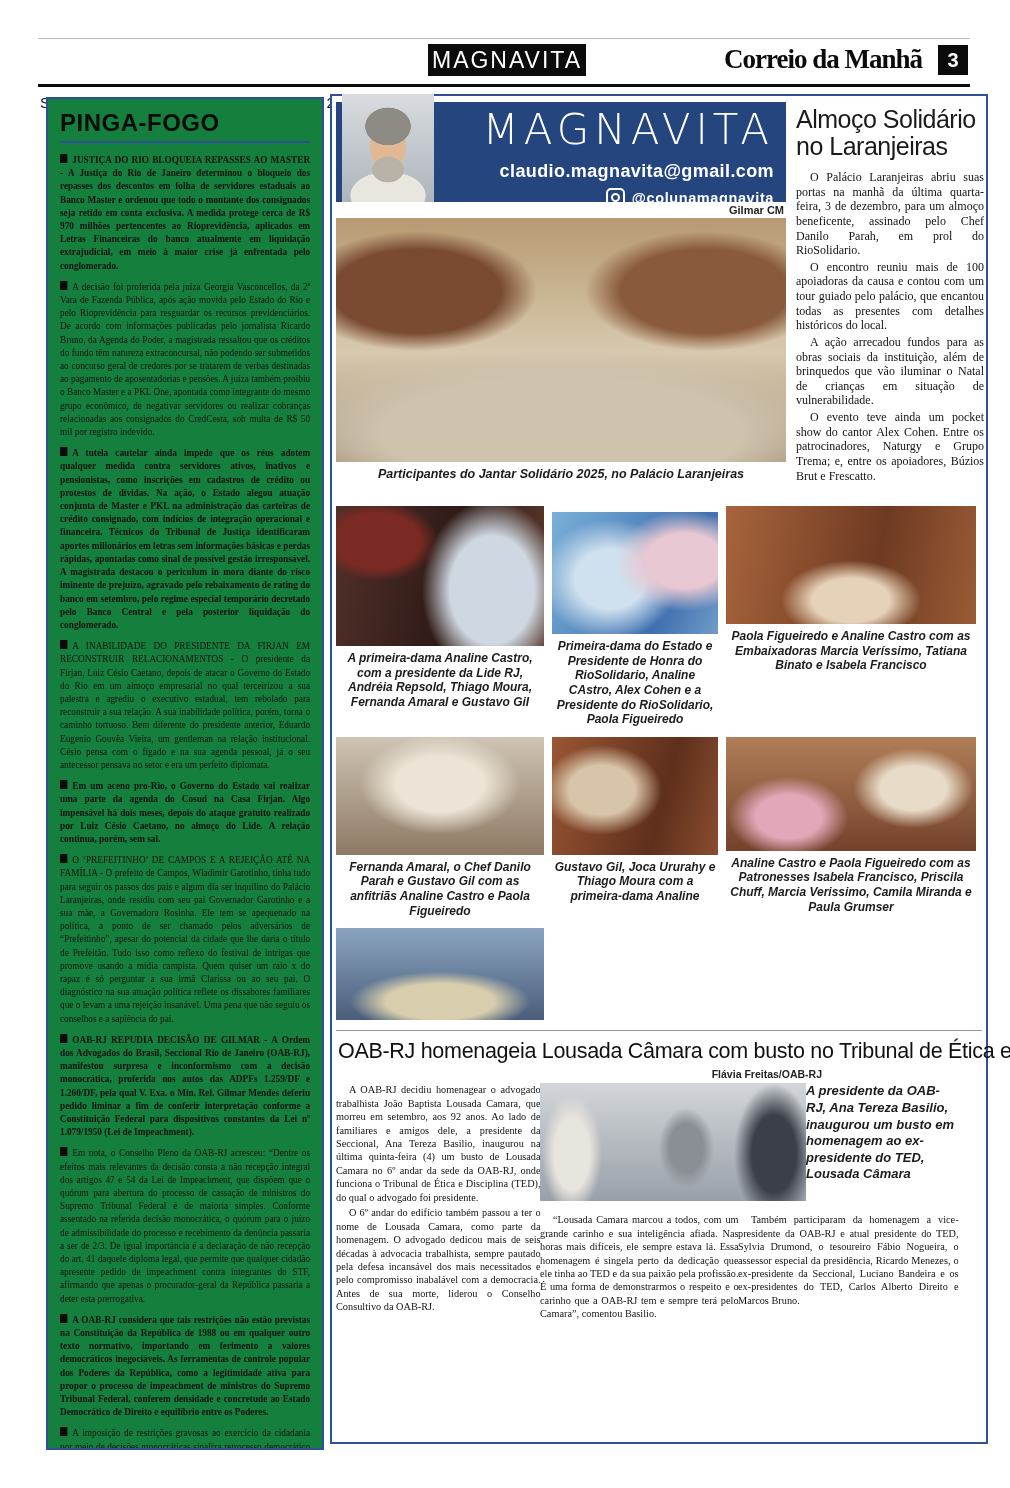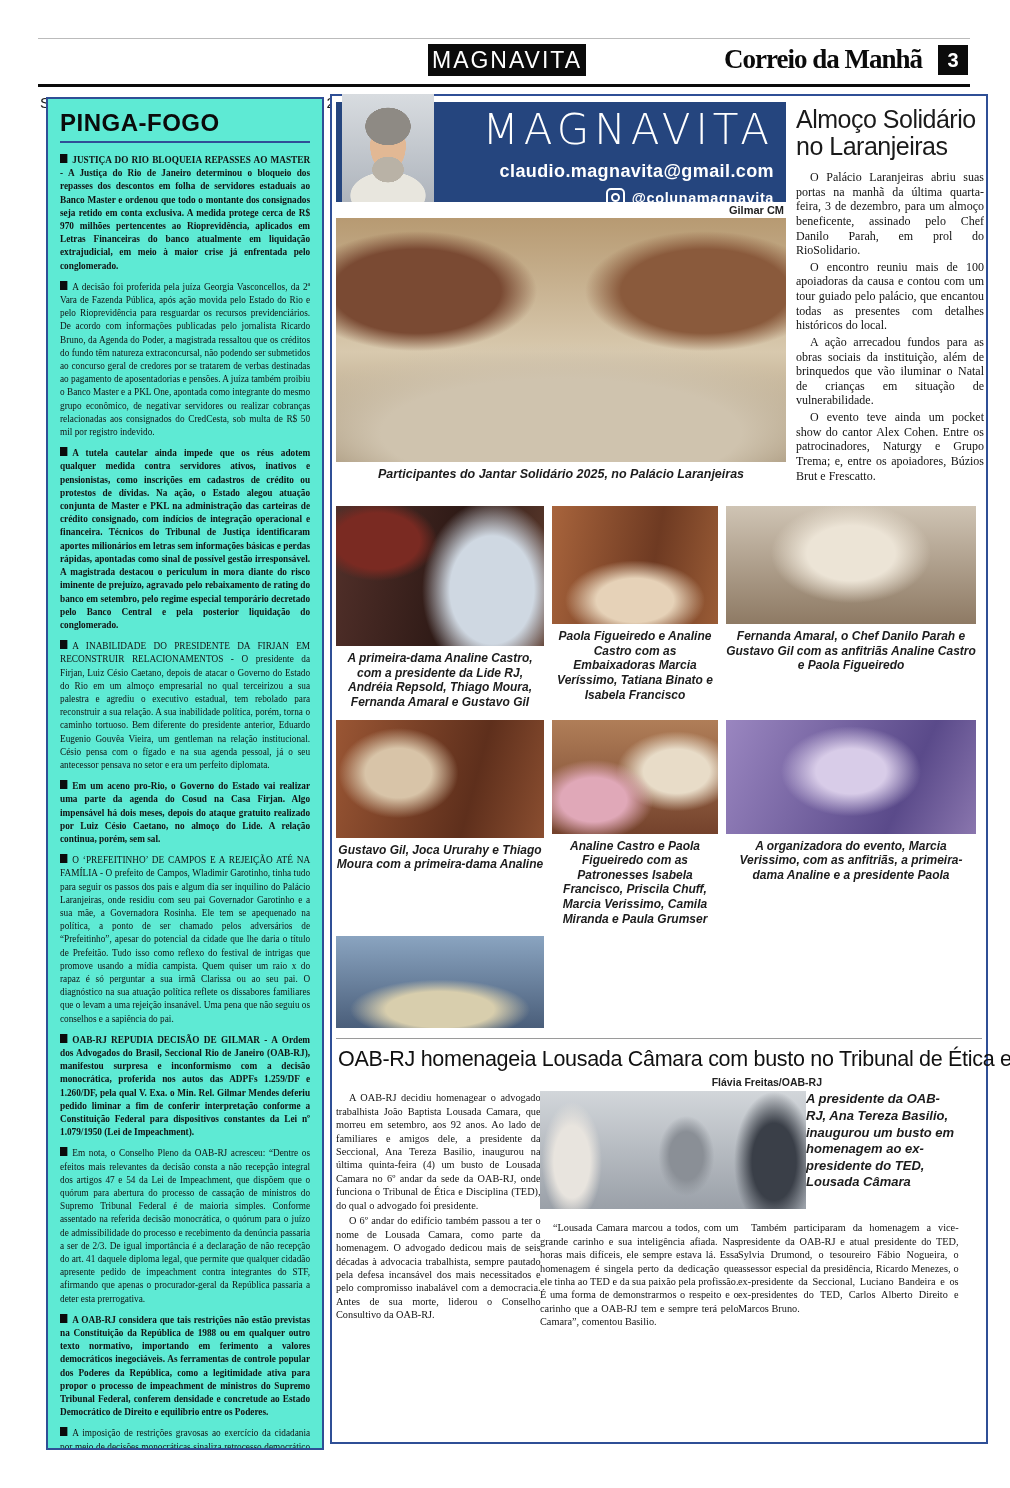--- a/index.html
+++ b/index.html
@@ -7,21 +7,21 @@
   .page{position:absolute;inset:0;background:#ffffff;}
   
   .hairline-top{position:absolute;left:38px;top:38px;width:932px;height:1px;background:#bbb;}
   .date{position:absolute;left:40px;top:50px;font-family:"Liberation Sans",sans-serif;font-size:15px;letter-spacing:-0.3px;color:#151515;margin-top:44px;}
   .section-box{position:absolute;left:428px;top:44px;width:158px;height:32px;background:#0b0b0b;display:flex;align-items:center;justify-content:center;}
   .section-box span{color:#fff;font-family:"Liberation Sans",sans-serif;font-size:23px;letter-spacing:2px;font-weight:300;}
   .masthead{position:absolute;right:88px;top:44px;font-family:"Liberation Serif",serif;font-weight:bold;font-size:27px;letter-spacing:-1px;color:#0b0b0b;white-space:nowrap;}
   .pagenum{position:absolute;right:42px;top:45px;width:30px;height:30px;background:#0b0b0b;color:#fff;font-family:"Liberation Sans",sans-serif;font-size:20px;font-weight:bold;display:flex;align-items:center;justify-content:center;}
   .toprule{position:absolute;left:38px;top:84px;width:932px;height:3px;background:#0b0b0b;}
   
-  .left-box{position:absolute;left:46px;top:97px;width:278px;height:1353px;border:2px solid #2f4f96;box-sizing:border-box;padding:10px 12px;overflow:hidden;background:#5eead4;}
+  .left-box{position:absolute;left:46px;top:97px;width:278px;height:1353px;border:2px solid #2f4f96;box-sizing:border-box;padding:10px 12px;overflow:hidden;background:#15803d;}
   .pf-title{font-family:"Liberation Sans",sans-serif;font-weight:bold;font-size:24px;letter-spacing:0.5px;color:#0b0b0b;padding-bottom:4px;border-bottom:2px solid #2f4f96;margin-bottom:10px;}
   .pf-items{width:122%;transform:scaleX(0.82);transform-origin:left top;}
   .pf-item{font-size:11.3px;line-height:1.17;text-align:justify;margin-bottom:8px;position:relative;padding:0;}
   .pf-item.bold{font-weight:bold;}
   .sq{display:inline-block;width:9px;height:9px;background:#0b0b0b;margin-right:6px;}
   
   .center-box{position:absolute;left:330px;top:94px;width:658px;height:1350px;border:2px solid #2f4f96;box-sizing:border-box;padding:4px;background:#fff;}
   .center-top{display:flex;gap:10px;height:398px;overflow:visible;}
   .center-main{width:450px;flex:none;}
   .banner{height:100px;background:#25457e;position:relative;margin-top:2px;}
@@ -125,38 +125,38 @@
         <p>O evento teve ainda um pocket show do cantor Alex Cohen. Entre os patrocinadores, Naturgy e Grupo Trema; e, entre os apoiadores, Búzios Brut e Frescatto.</p>
       </div>
     </div>
 
     <div class="grid">
       <div class="cell">
           <div class="photo r1 p-a"></div>
           <div class="cap">A primeira-dama Analine Castro, com a presidente da Lide RJ, Andréia Repsold, Thiago Moura, Fernanda Amaral e Gustavo Gil</div>
         </div>
       <div class="cell">
+          <div class="photo r1 p-c" style="height:122px;margin-top:6px;"></div>
+          <div class="cap">Primeira-dama do Estado e Presidente de Honra do RioSolidario, Analine CAstro, Alex Cohen e a Presidente do RioSolidario, Paola Figueiredo</div>
+        </div>
+      <div class="cell">
           <div class="photo r2 p-d"></div>
           <div class="cap">Paola Figueiredo e Analine Castro com as Embaixadoras Marcia Veríssimo, Tatiana Binato e Isabela Francisco</div>
         </div>
       <div class="cell">
           <div class="photo r2 p-e"></div>
           <div class="cap">Fernanda Amaral, o Chef Danilo Parah e Gustavo Gil com as anfitriãs Analine Castro e Paola Figueiredo</div>
         </div>
       <div class="cell">
           <div class="photo r2 p-f"></div>
           <div class="cap">Gustavo Gil, Joca Ururahy e Thiago Moura com a primeira-dama Analine</div>
         </div>
       <div class="cell">
           <div class="photo r3 p-g"></div>
           <div class="cap">Analine Castro e Paola Figueiredo com as Patronesses Isabela Francisco, Priscila Chuff, Marcia Verissimo, Camila Miranda e  Paula Grumser</div>
-        </div>
-      <div class="cell">
-          <div class="photo r3 p-h"></div>
-          <div class="cap">A organizadora do evento, Marcia Verissimo, com as anfitriãs, a primeira-dama Analine e a presidente Paola</div>
         </div>
       <div class="cell">
           <div class="photo p-i" style="height:92px;"></div>
         </div>
     </div>
 
     <div class="oab">
       <div class="oab-h">OAB-RJ homenageia Lousada Câmara com busto no Tribunal de Ética e Disciplina</div>
       <div class="oab-credit">Flávia Freitas/OAB-RJ</div>
       <div class="oab-grid">

